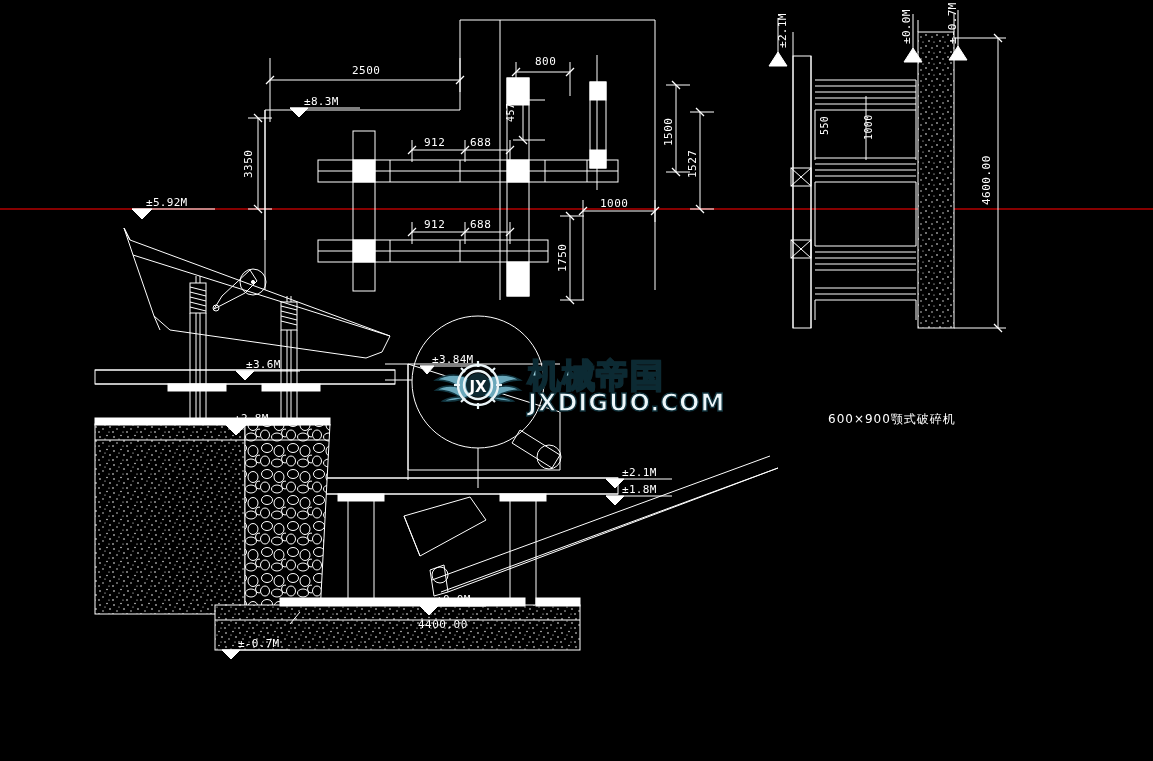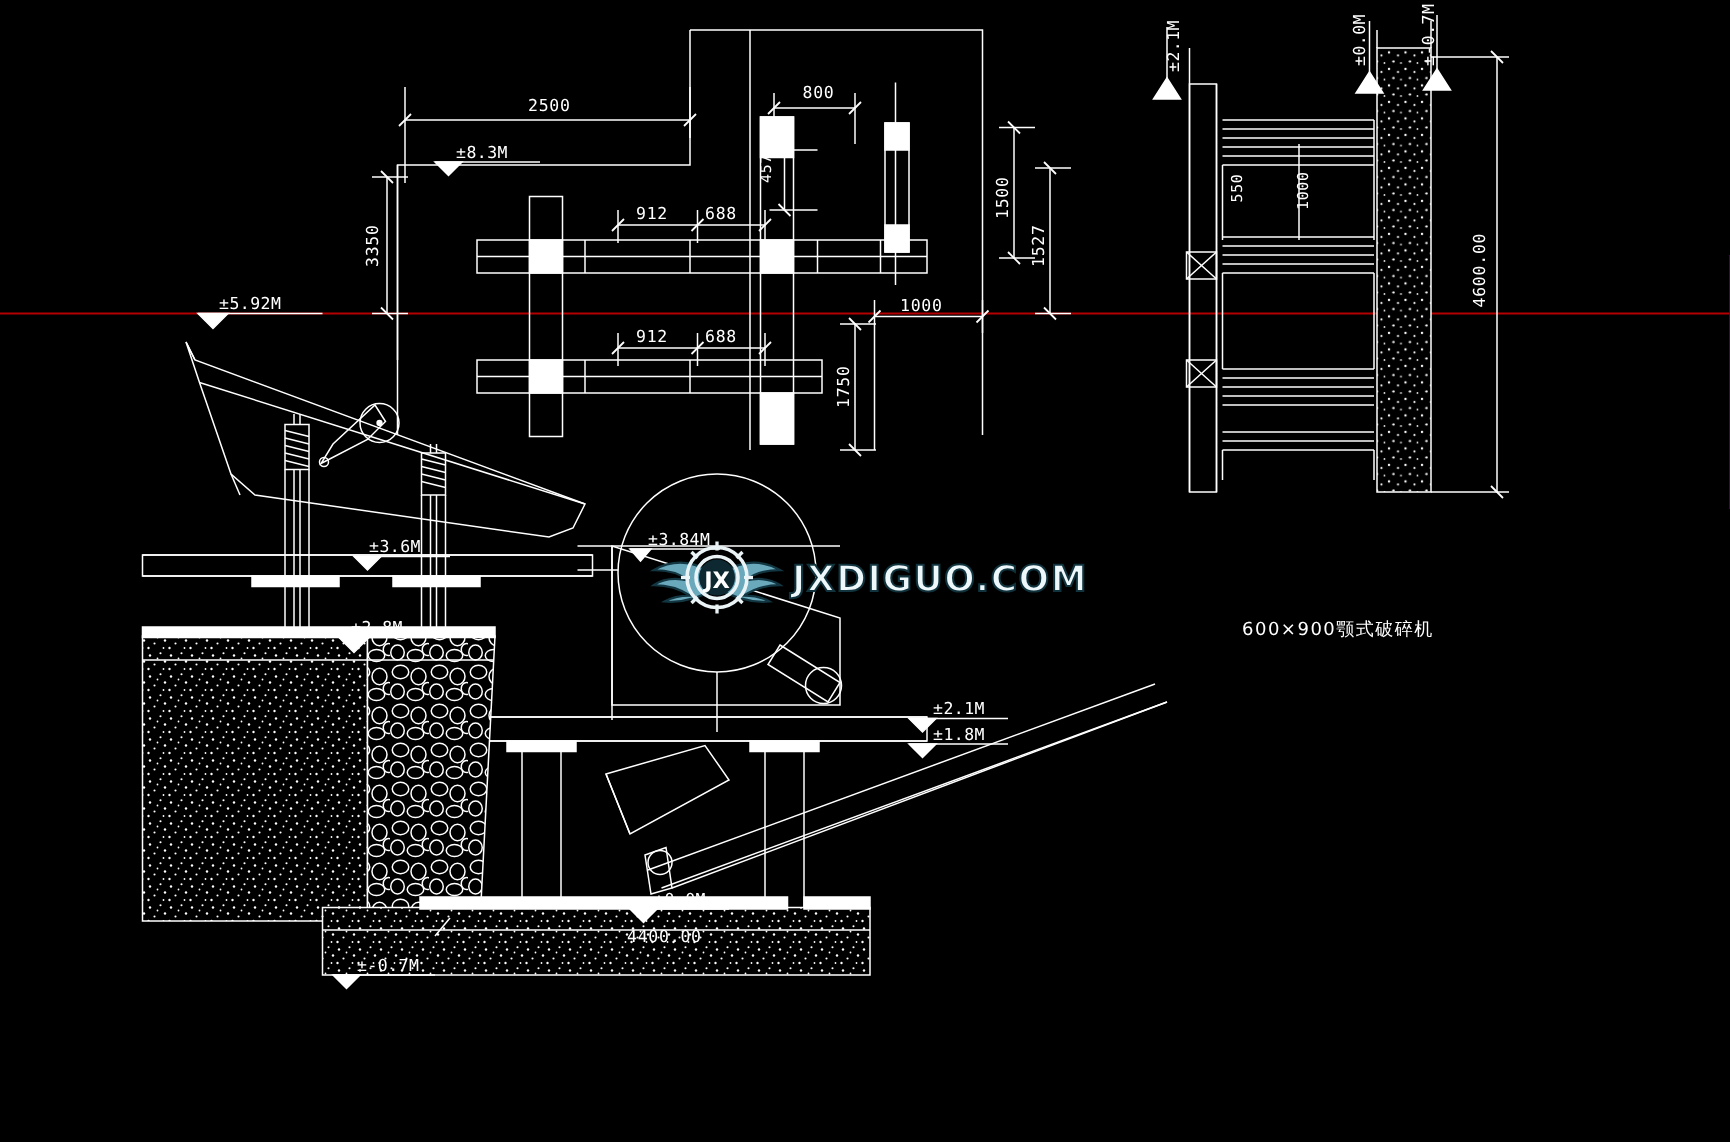--- a/index.html
+++ b/index.html
@@ -466,17 +466,18 @@
           <line x1="59" y1="46" x2="63" y2="50"></line>
           <line x1="63" y1="16" x2="59" y2="20"></line>
           <line x1="33" y1="46" x2="29" y2="50"></line>
         </g>
         <circle cx="46" cy="33" r="12" fill="#0d2830"></circle>
         <text x="46" y="40" text-anchor="middle" style="font-family:'DejaVu Sans',sans-serif;font-size:15px;font-weight:bold;fill:#ffffff;">JX</text>
       </g>
     </svg>
   </div>
   <div id="wm-text">
+    <div class="wm-cn">机械帝国</div>
     <div class="wm-en">JXDIGUO.COM</div>
   </div>
 </div>
 
 </div>
 
 </body></html>

